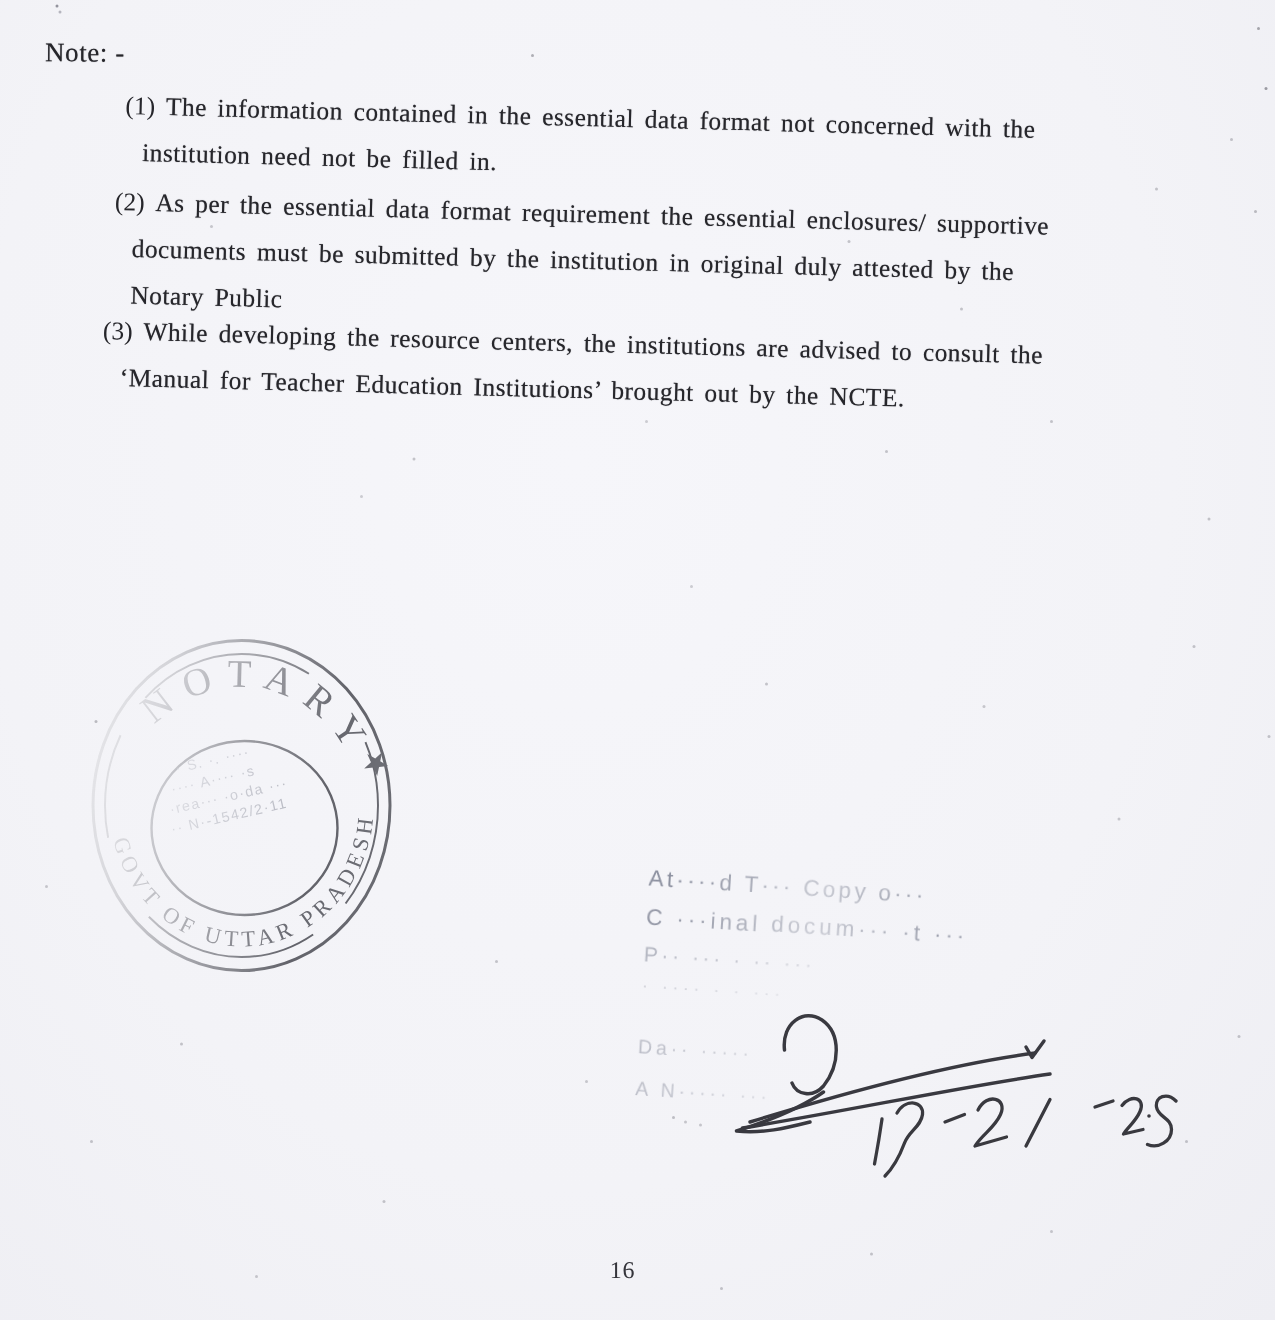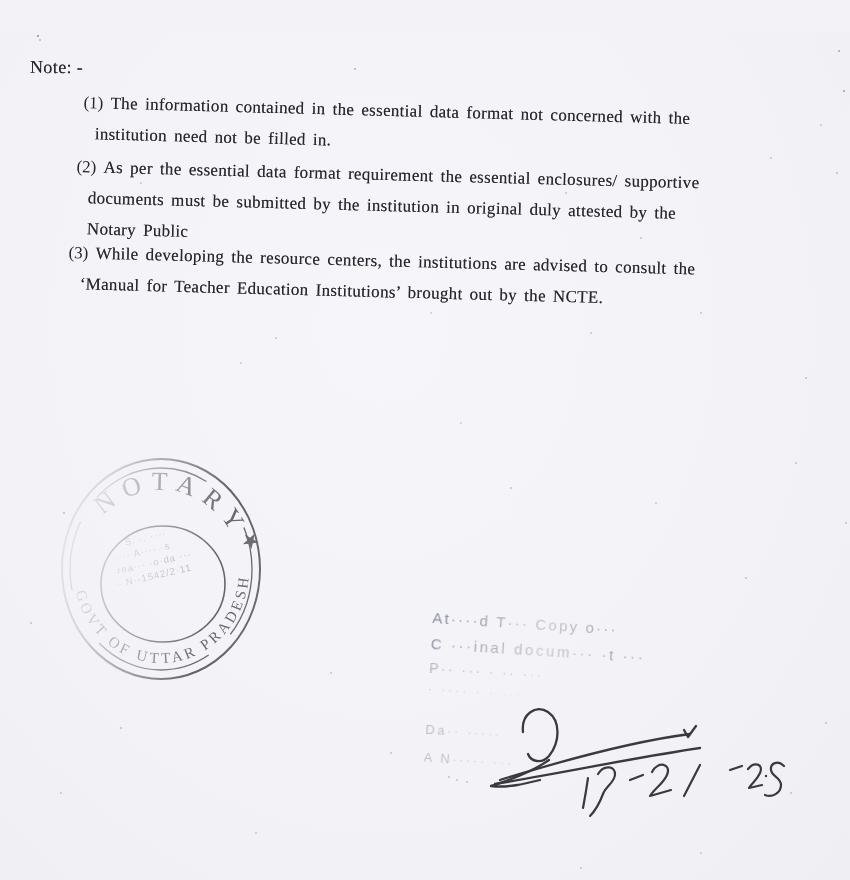--- a/index.html
+++ b/index.html
@@ -4,21 +4,20 @@
 <style>
   html,body{margin:0;padding:0;}
   body{
     width:850px;height:880px;position:relative;overflow:hidden;
     font-family:"Liberation Serif",serif;color:#26262b;
     background:#f3f3f7;
   }
   .page{
     position:absolute;inset:0;
     background:radial-gradient(ellipse at 45% 35%, #f6f6fa 0%, #f3f3f7 60%, #eeeef3 100%);
-    margin-top:32px;
   }
   
   .note-heading{
     position:absolute;left:30px;top:25px;font-size:18px;letter-spacing:.4px;
     transform:rotate(.4deg);text-shadow:0 0 .6px rgba(38,38,44,.6);
   }
   .note-item{position:absolute;transform-origin:0 0;transform:rotate(1.5deg);}
   .note-item .num{position:absolute;left:0;top:0;font-size:17px;line-height:31px;}
   .note-line{
     white-space:nowrap;font-size:17px;line-height:31px;letter-spacing:.3px;word-spacing:2.6px;
@@ -158,15 +157,16 @@
       <path d="M 202,100 L 215,95"></path>
       <path d="M 224,92 C 230,80 244,84 239,95 C 235,104 227,108 222,116 L 243,110"></path>
       <path d="M 272,85 L 256,116"></path>
       <path d="M 302,90 L 314,86"></path>
       <path d="M 320,89 C 326,81 336,84 332,93 C 329,100 324,103 321,108 L 334,105"></path>
       <circle cx="338" cy="96" r="1.2" fill="#26262c" stroke="none"></circle>
       <path d="M 356,86 C 350,80 342,83 343,90 C 344,97 353,97 353,105 C 353,113 344,118 337,115"></path>
     </g>
   </svg>
 
+  <div class="page-number">16</div>
 
   <div class="specks"></div>
 </div>
 
 </body></html>

